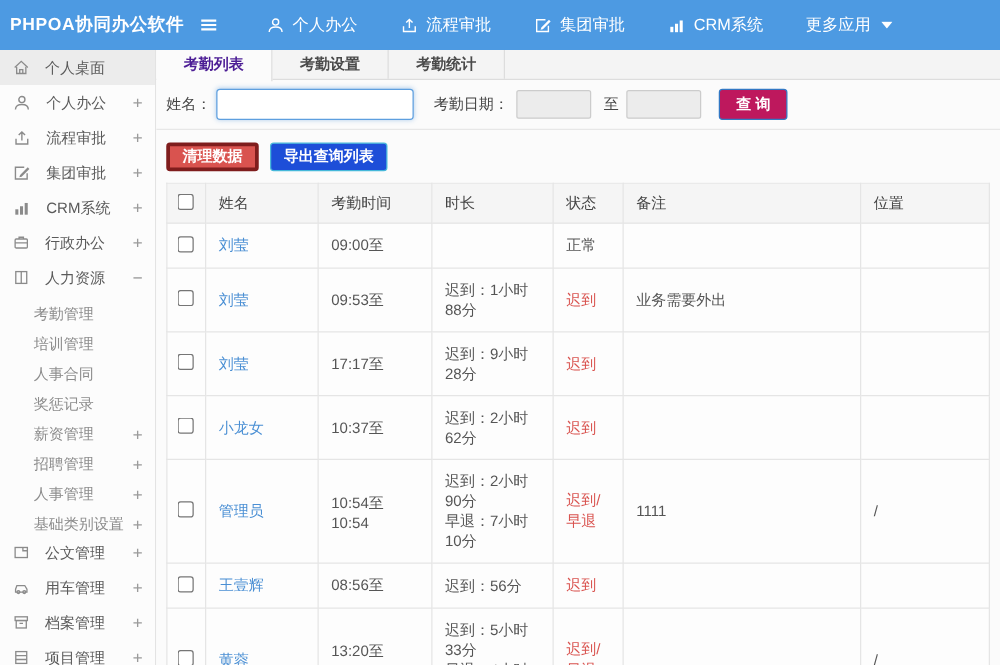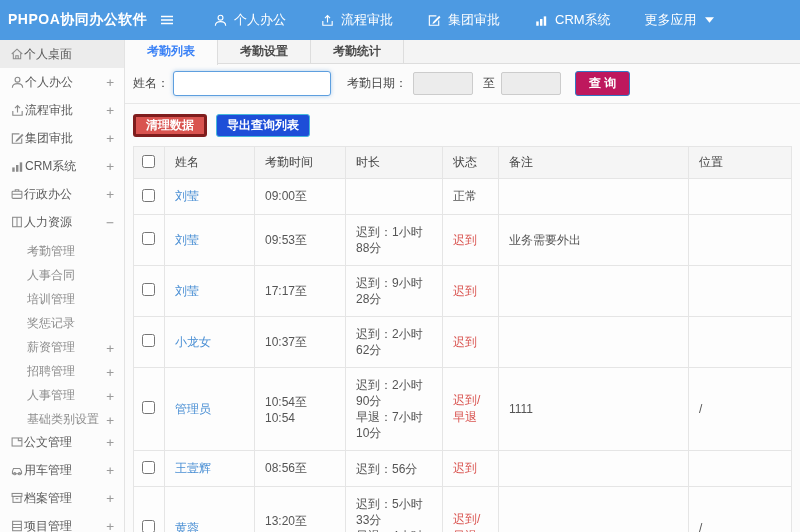--- a/index.html
+++ b/index.html
@@ -14,33 +14,33 @@
   .hamburger { width:20px; margin-right:18px; cursor:pointer; display:flex; align-items:center; }
   .topnav { display:flex; align-items:center; height:100%; }
   .nav-item { display:flex; align-items:center; gap:6px; padding:0 17px; height:100%; font-size:13px; cursor:pointer; }
   .icon { display:inline-flex; align-items:center; }
   .icon svg { display:block; }
   .caret { margin-left:2px; }
   
   .wrap { display:flex; height:492px; }
   
   .sidebar { width:125px; background:#fcfcfc; border-right:1px solid #e3e3e3; overflow:hidden; flex:none; }
-  .side-item { height:28px; display:flex; align-items:center; gap:0; padding:14px 10px; color:#5a5a5a; cursor:pointer; }
+  .side-item { height:28px; display:flex; align-items:center; gap:12px; padding:14px 10px; color:#5a5a5a; cursor:pointer; }
   .side-item:first-child { height:26px; }
   .side-item.active { background:#ececec; }
   .side-item .side-label { flex:1; white-space:nowrap; }
   .side-icon { color:#8b8b8b; }
   .expand { color:#9b9b9b; font-size:13px; font-family:"DejaVu Sans Mono",monospace; cursor:pointer; }
   .side-sub { height:24px; display:flex; align-items:flex-end; padding:0 10px 0 27px; color:#8c8c8c; cursor:pointer; }
   .side-sub span:first-child { flex:1; white-space:nowrap; }
   
   .content { flex:1; display:flex; flex-direction:column; background:#fbfbfb; overflow:hidden; }
   .tabs { display:flex; background:#f4f4f4; border-bottom:1px solid #ddd; height:24px; flex:none; }
   .tab { width:93px; text-align:center; line-height:23px; border-right:1px solid #ddd; color:#4a4a4a; font-weight:bold; cursor:pointer; }
-  .tab.active { background:#fbfbfb; color:#3b82f6; height:25px; margin-bottom:-1px; }
+  .tab.active { background:#fbfbfb; color:#4c1d95; height:25px; margin-bottom:-1px; }
   
   .filter { display:flex; align-items:center; padding:0 8px; height:40px; border-bottom:1px solid #e7e7e7; flex:none; }
   .filter label, .filter .to { color:#454545; white-space:nowrap; }
   .name-input { width:158px; height:25px; margin-left:4px; border:1px solid #5e9fdf; border-radius:3px; box-shadow:0 0 4px rgba(82,150,220,.45); outline:none; padding:0 6px; font-size:12px; background:#fff; }
   .date-label { margin-left:16px; }
   .date-input { width:60px; height:23px; margin:0 10px 0 6px; background:#ececec; border:1px solid #ccc; border-radius:2px; padding:0 5px; font-size:12px; }
   .date-input:last-of-type { margin-right:14px; }
   .to { margin-right:0; }
   .search-btn { background:#be185d; color:#fff; border:1px solid #3278c4; border-radius:3px; height:25px; padding:0 13px; font-size:12px; font-weight:bold; cursor:pointer; }
   
@@ -193,24 +193,24 @@
             <path d="M8 2.6v10.8" fill="none" stroke="currentColor" stroke-width="1.2"></path>
           </svg>
         </span>
         <span class="side-label">人力资源</span>
         <span class="expand">−</span>
       </div>
       <div class="side-sub">
         <span>考勤管理</span>
       </div>
       <div class="side-sub">
+        <span>培训管理</span>
+      </div>
+      <div class="side-sub">
         <span>人事合同</span>
-      </div>
-      <div class="side-sub">
-        <span>培训管理</span>
       </div>
       <div class="side-sub">
         <span>奖惩记录</span>
       </div>
       <div class="side-sub">
         <span>薪资管理</span>
         <span class="expand">+</span>
       </div>
       <div class="side-sub">
         <span>招聘管理</span>

